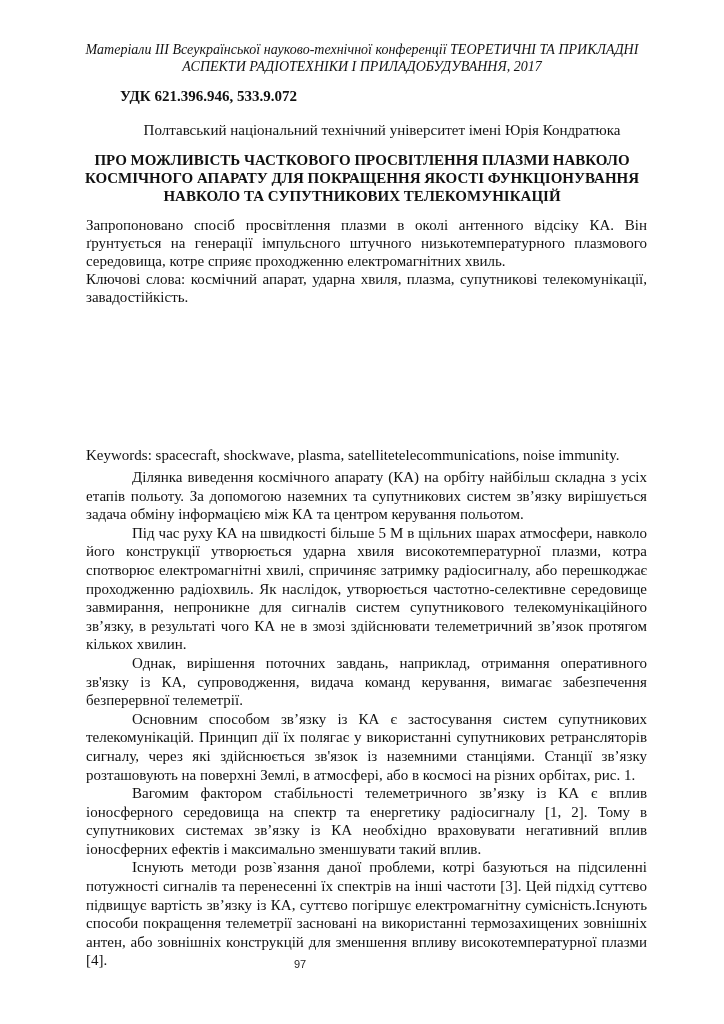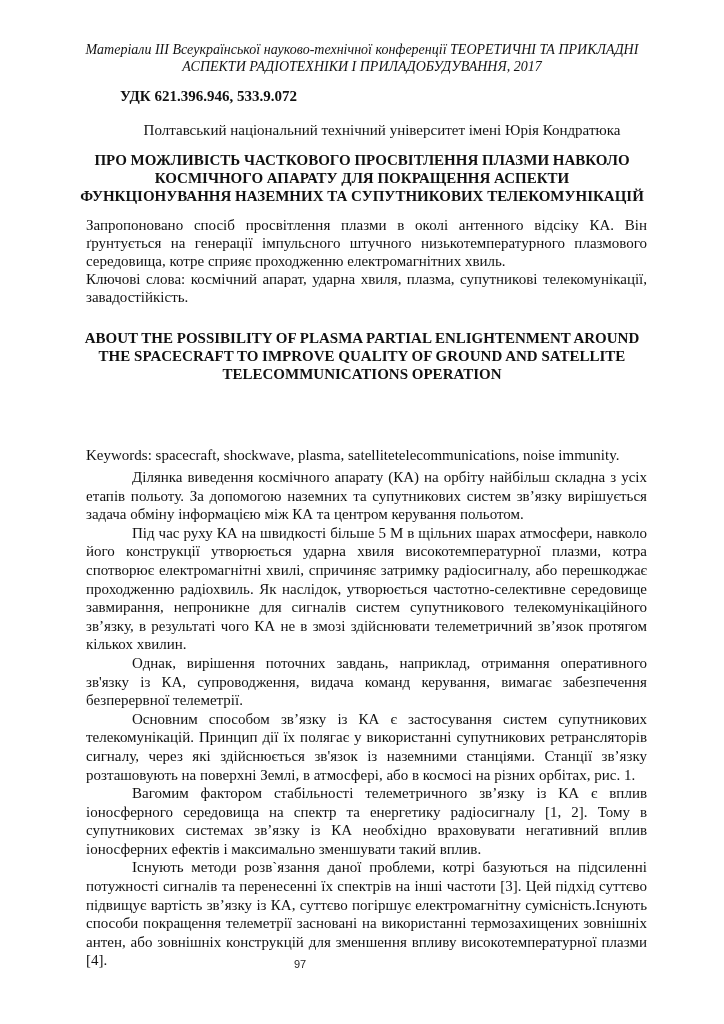--- a/index.html
+++ b/index.html
@@ -27,26 +27,25 @@
 <body>
 
 <div class="page">
   <div class="running-head">
     <div>Матеріали ІІІ Всеукраїнської науково-технічної конференції ТЕОРЕТИЧНІ ТА ПРИКЛАДНІ</div>
     <div>АСПЕКТИ РАДІОТЕХНІКИ І ПРИЛАДОБУДУВАННЯ, 2017</div>
   </div>
 
   <div class="udc">УДК 621.396.946, 533.9.072</div>
   <div class="affil">Полтавський національний технічний університет імені Юрія Кондратюка</div>
-  <div class="title-ua">ПРО МОЖЛИВІСТЬ ЧАСТКОВОГО ПРОСВІТЛЕННЯ ПЛАЗМИ НАВКОЛО КОСМІЧНОГО АПАРАТУ ДЛЯ ПОКРАЩЕННЯ АСПЕКТИ ФУНКЦІОНУВАННЯ НАЗЕМНИХ ТА СУПУТНИКОВИХ ТЕЛЕКОМУНІКАЦІЙ</div>
+  <div class="title-ua">ПРО МОЖЛИВІСТЬ ЧАСТКОВОГО ПРОСВІТЛЕННЯ ПЛАЗМИ НАВКОЛО КОСМІЧНОГО АПАРАТУ ДЛЯ ПОКРАЩЕННЯ ЯКОСТІ ФУНКЦІОНУВАННЯ НАВКОЛО ТА СУПУТНИКОВИХ ТЕЛЕКОМУНІКАЦІЙ</div>
 
   <div class="block abstract-ua">Запропоновано спосіб просвітлення плазми в околі антенного відсіку КА. Він ґрунтується на генерації імпульсного штучного низькотемпературного плазмового середовища, котре сприяє проходженню електромагнітних хвиль.</div>
   <div class="block kw-ua">Ключові слова:  космічний апарат, ударна хвиля, плазма, супутникові телекомунікації, завадостійкість.</div>
 
-  <div class="title-en">ABOUT THE POSSIBILITY OF PLASMA PARTIAL ENLIGHTENMENT AROUND THE SPACECRAFT TO IMPROVE QUALITY OF GROUND AND SATELLITE TELECOMMUNICATIONS OPERATION</div>
 
   <div class="block kw-en">Keywords: spacecraft, shockwave, plasma, satellitetelecommunications, noise immunity.</div>
 
   <div class="body-text">
     <p>Ділянка виведення космічного апарату (КА) на орбіту найбільш складна з усіх етапів польоту. За допомогою наземних та супутникових систем зв’язку вирішується задача обміну інформацією між КА та центром керування польотом.</p>
     <p>Під час руху КА на швидкості більше 5 М в щільних шарах атмосфери, навколо його конструкції утворюється ударна хвиля високотемпературної плазми, котра спотворює електромагнітні хвилі, спричиняє затримку радіосигналу, або перешкоджає проходженню радіохвиль. Як наслідок, утворюється частотно-селективне середовище завмирання, непроникне для сигналів систем супутникового телекомунікаційного зв’язку, в результаті чого КА не в змозі здійснювати телеметричний зв’язок протягом кількох хвилин.</p>
     <p>Однак, вирішення поточних завдань, наприклад, отримання оперативного зв'язку із КА, супроводження, видача команд керування, вимагає забезпечення безперервної телеметрії.</p>
     <p>Основним способом зв’язку із КА є застосування систем супутникових телекомунікацій. Принцип дії їх полягає у використанні супутникових ретрансляторів сигналу, через які здійснюється зв'язок із наземними станціями. Станції зв’язку розташовують на поверхні Землі, в атмосфері, або в космосі  на різних орбітах, рис. 1.</p>
     <p>Вагомим фактором стабільності телеметричного зв’язку із КА є вплив іоносферного середовища на спектр та енергетику радіосигналу [1, 2]. Тому в супутникових системах зв’язку із КА необхідно враховувати негативний вплив іоносферних ефектів і максимально зменшувати такий вплив.</p>
     <p>Існують методи розв`язання даної проблеми, котрі базуються на підсиленні потужності сигналів та перенесенні їх спектрів на інші частоти [3]. Цей підхід суттєво підвищує вартість зв’язку із КА, суттєво погіршує електромагнітну сумісність.Існують способи покращення телеметрії засновані на використанні термозахищених зовнішніх антен, або зовнішніх конструкцій для зменшення впливу високотемпературної плазми [4].</p>

